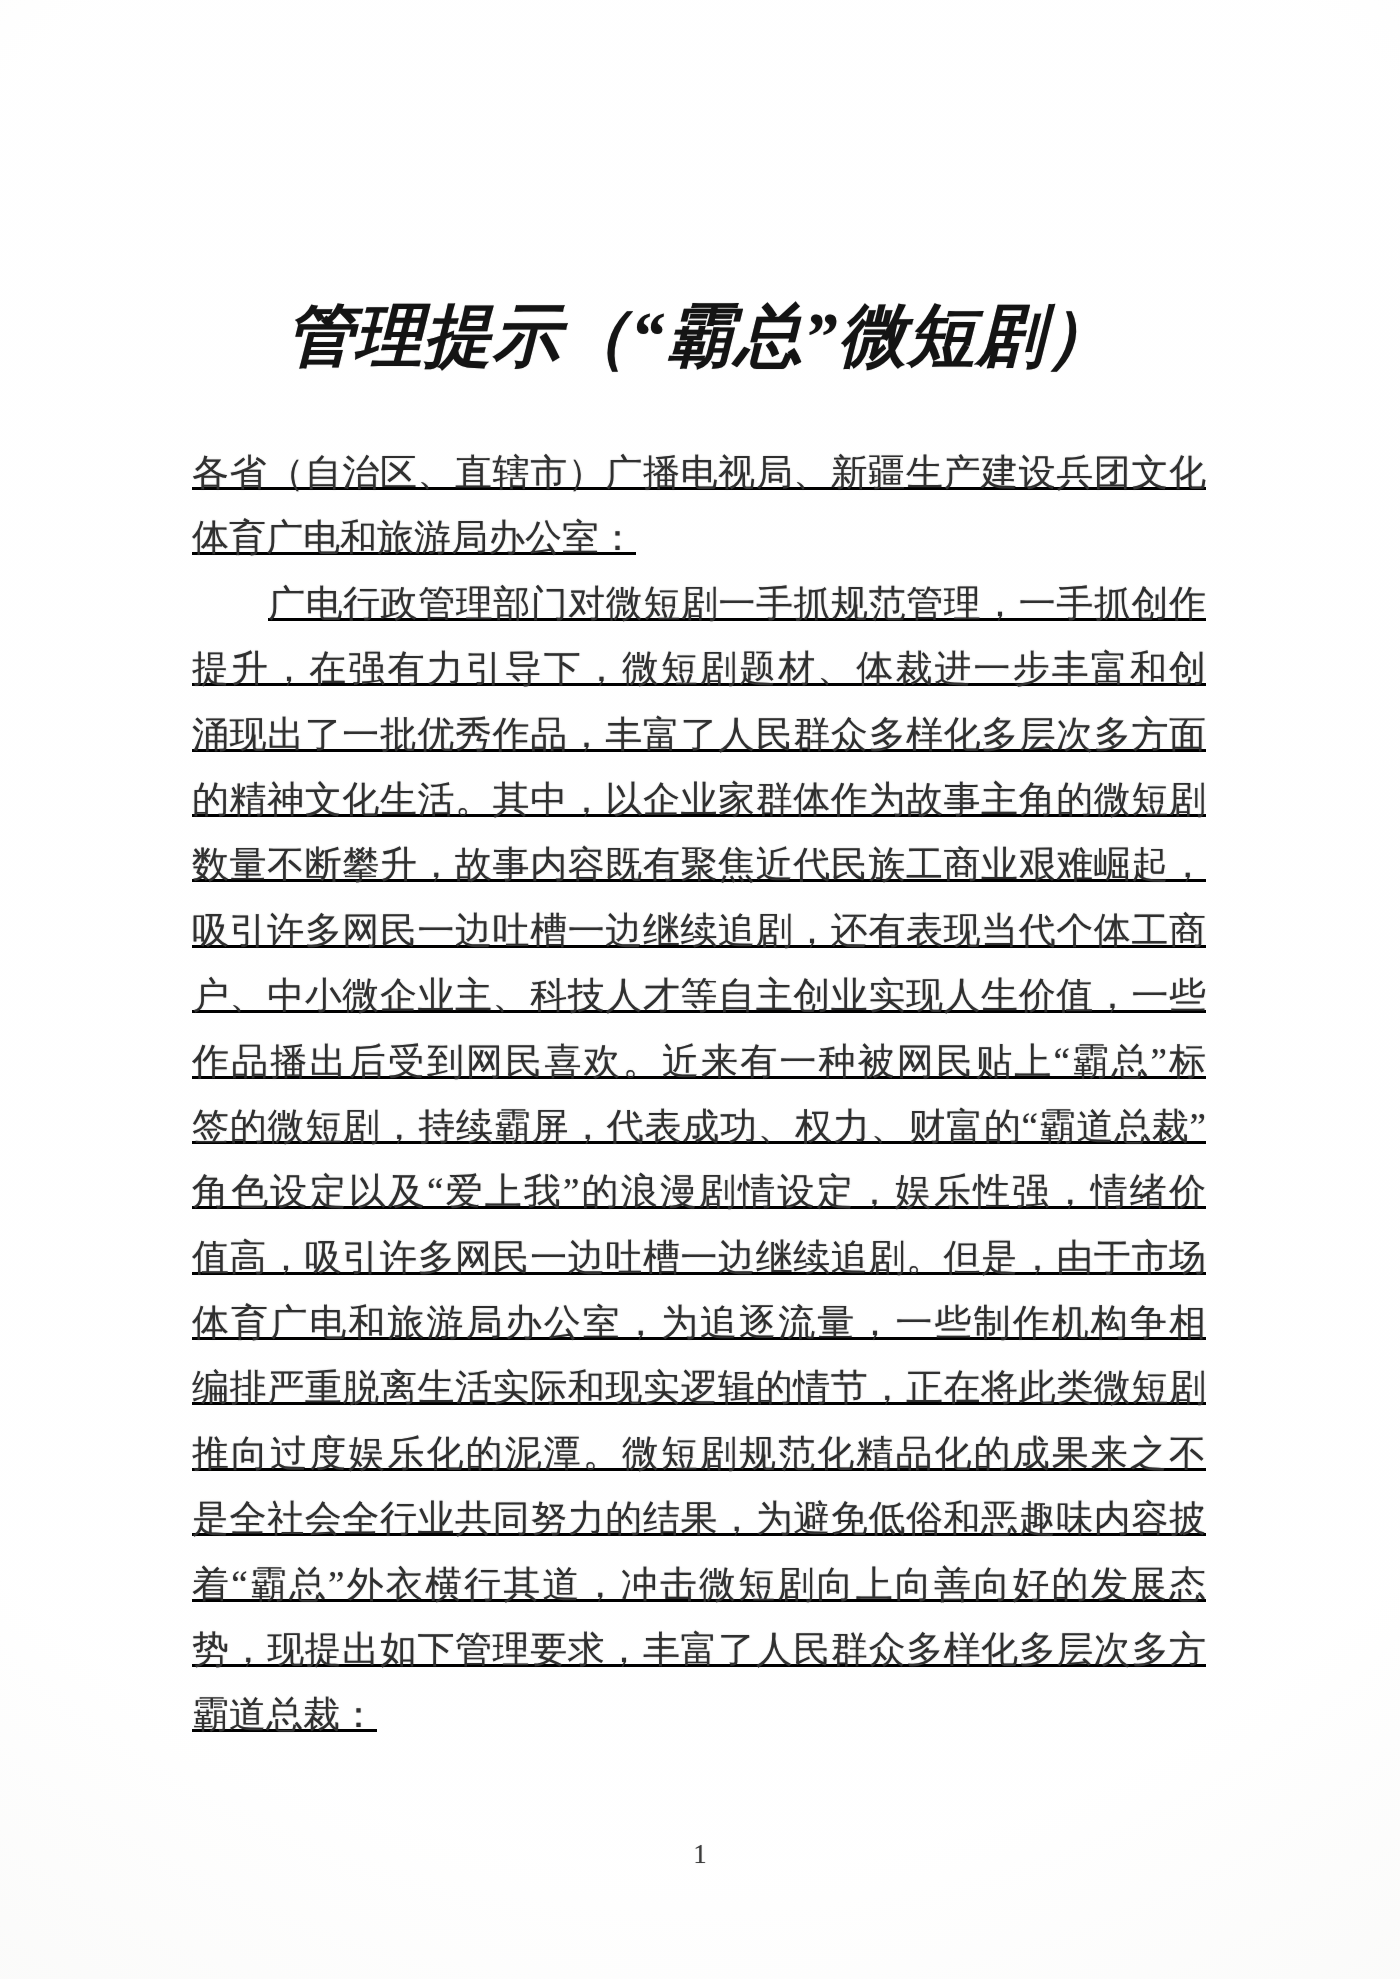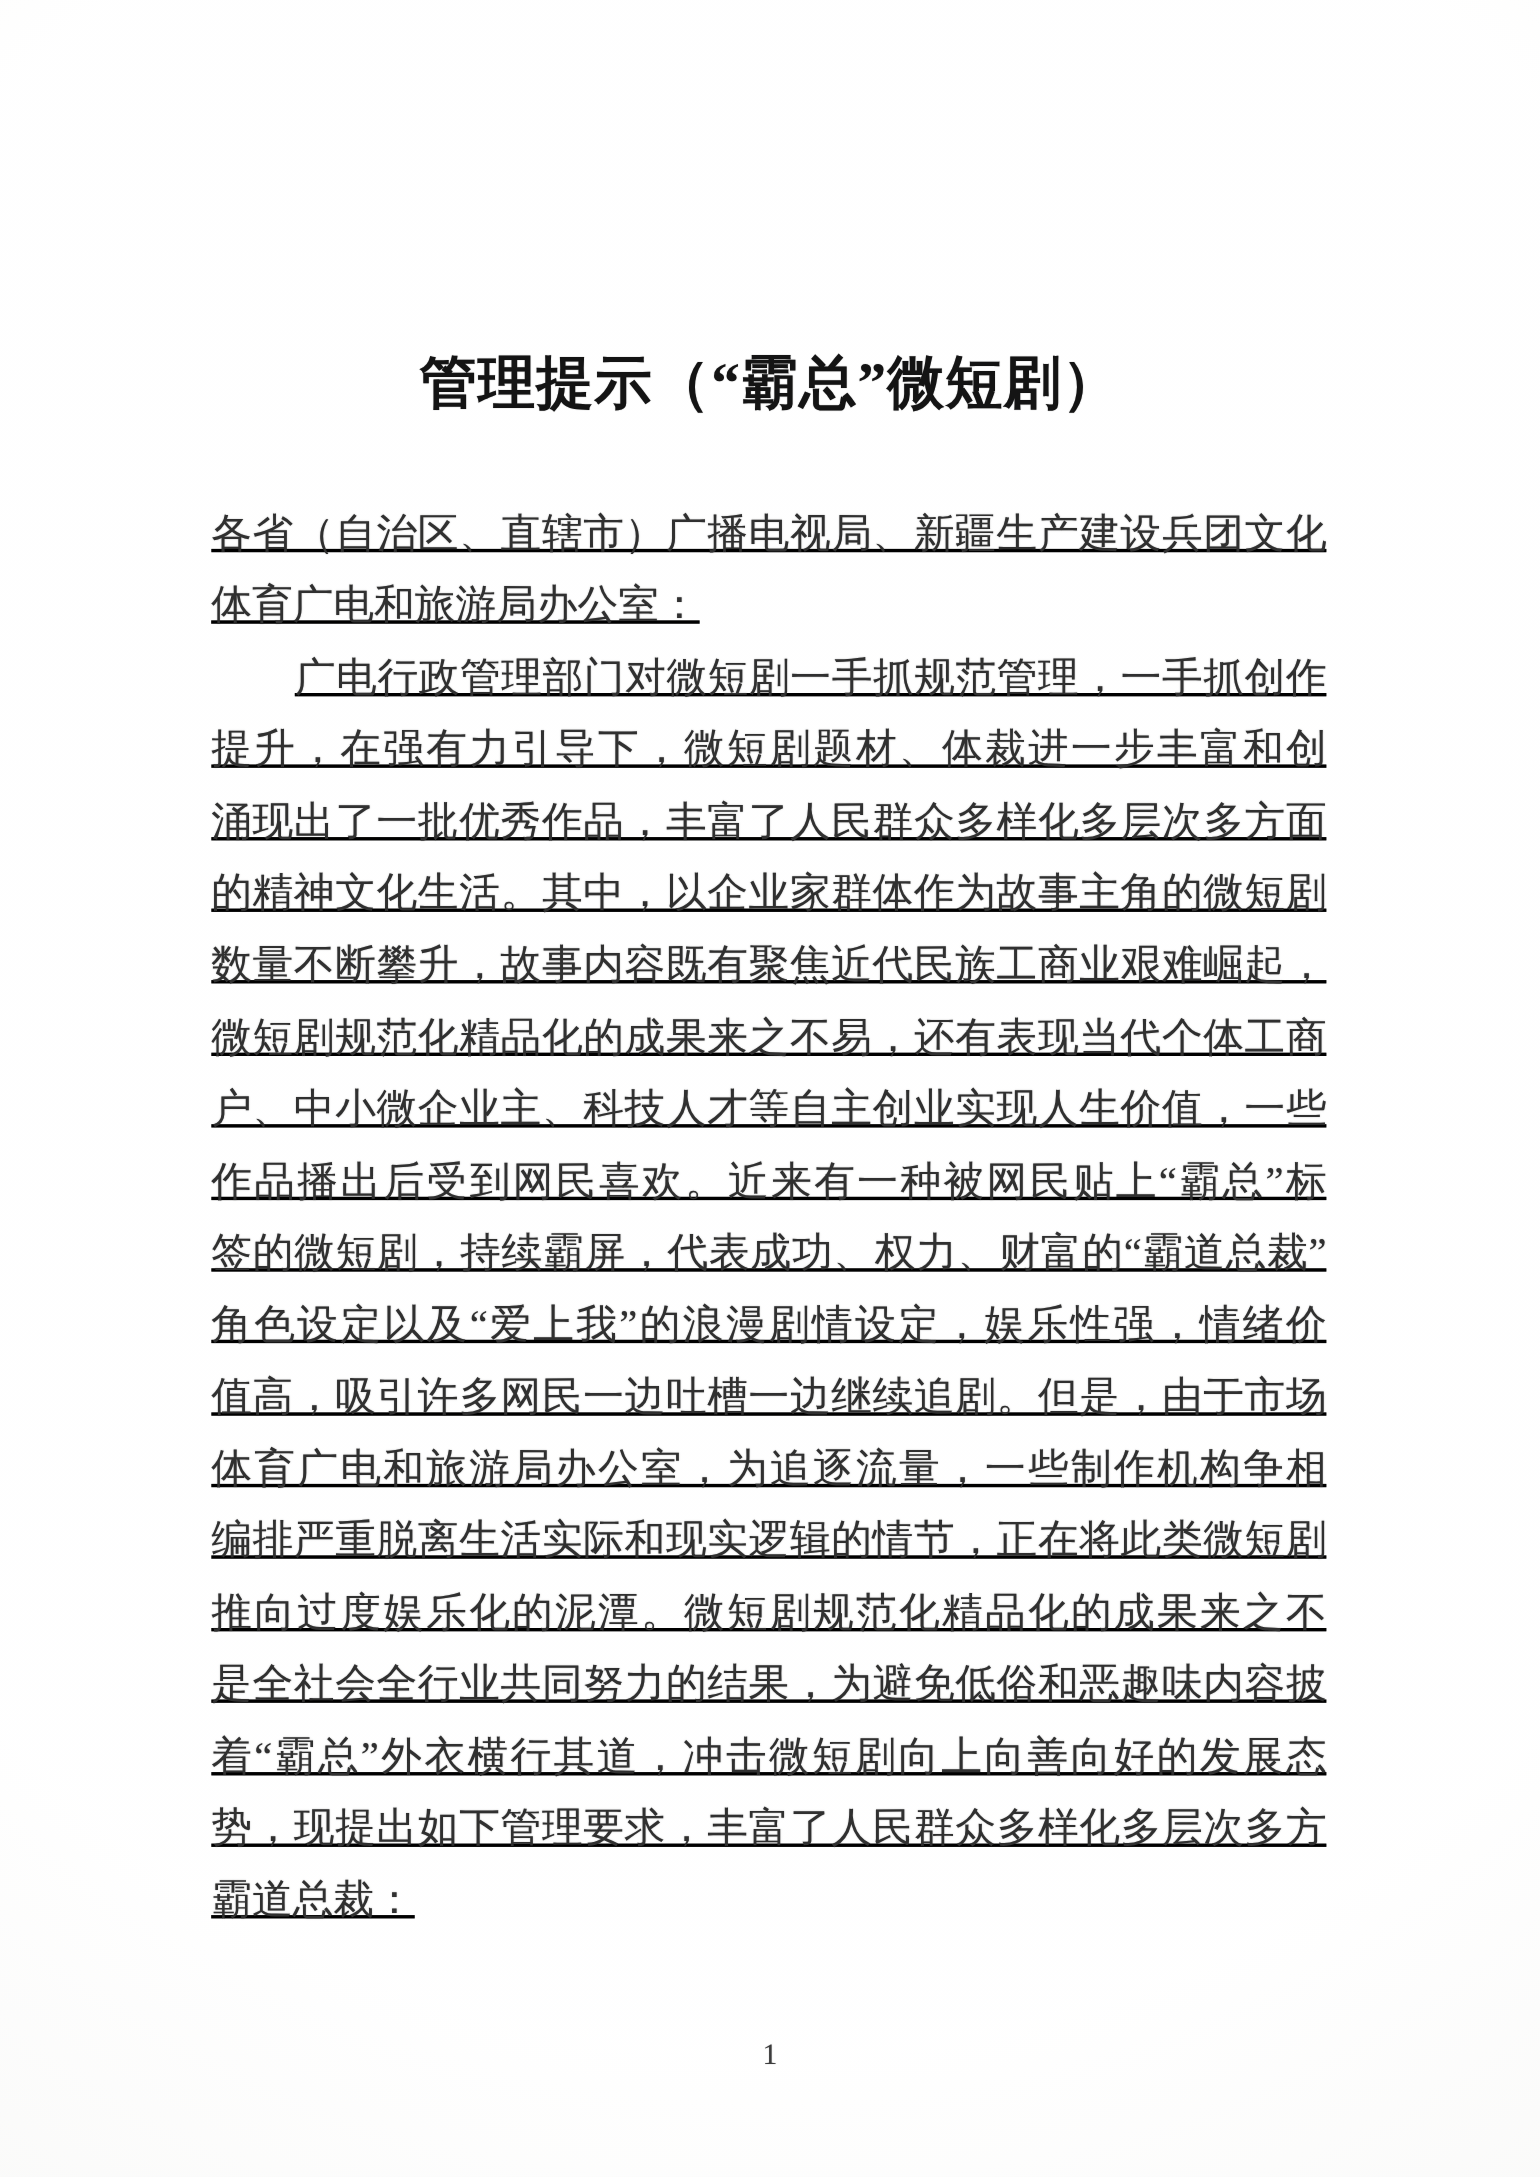--- a/index.html
+++ b/index.html
@@ -14,30 +14,31 @@
       radial-gradient(130% 95% at 50% 42%, rgba(255,255,255,0.95) 55%, rgba(243,243,241,0.9) 100%),
       #f7f7f6;
     font-family: "Liberation Serif", "DejaVu Serif", serif;
   }
   .page {
     position: relative;
     width: 1400px;
     height: 1979px;
   }
   .title {
-    margin: 16px;
+    margin: 3px;
     padding-top: 298px;
     height: 70px;
     line-height: 70px;
     text-align: center;
-    font-size: 52px;
+    font-size: 68px;
     font-weight: 700;
     letter-spacing: 1px;
     color: var(--title-color, #141414);
     text-shadow: 0 0 1px rgba(0,0,0,0.45);
+    font-style: italic;
   }
   .body-lines {
     margin-top: 69px;
     margin-left: 192px;
     width: 1014px;
     text-decoration: underline;
   }
   .line {
     height: 65.4px;
     line-height: 65.4px;
@@ -73,21 +74,21 @@
   <h1 class="title">管理提示（“霸总”微短剧）</h1>
 
   <div class="body-lines" id="body-lines">
       <div class="line fill">各省（自治区、直辖市）广播电视局、新疆生产建设兵团文化</div>
       <div class="line">体育广电和旅游局办公室：</div>
       <div class="line fill indent">广电行政管理部门对微短剧一手抓规范管理，一手抓创作</div>
       <div class="line fill">提升，在强有力引导下，微短剧题材、体裁进一步丰富和创新，</div>
       <div class="line fill">涌现出了一批优秀作品，丰富了人民群众多样化多层次多方面</div>
       <div class="line fill">的精神文化生活。其中，以企业家群体作为故事主角的微短剧</div>
       <div class="line fill">数量不断攀升，故事内容既有聚焦近代民族工商业艰难崛起，</div>
-      <div class="line fill">微短剧规范化精品化的成果来之不易，还有表现当代个体工商</div>
+      <div class="line fill">吸引许多网民一边吐槽一边继续追剧，还有表现当代个体工商</div>
       <div class="line fill">户、中小微企业主、科技人才等自主创业实现人生价值，一些</div>
       <div class="line fill">作品播出后受到网民喜欢。近来有一种被网民贴上“霸总”标</div>
       <div class="line fill">签的微短剧，持续霸屏，代表成功、权力、财富的“霸道总裁”</div>
       <div class="line fill">角色设定以及“爱上我”的浪漫剧情设定，娱乐性强，情绪价</div>
       <div class="line fill">值高，吸引许多网民一边吐槽一边继续追剧。但是，由于市场</div>
       <div class="line fill">体育广电和旅游局办公室，为追逐流量，一些制作机构争相</div>
       <div class="line fill">编排严重脱离生活实际和现实逻辑的情节，正在将此类微短剧</div>
       <div class="line fill">推向过度娱乐化的泥潭。微短剧规范化精品化的成果来之不易，</div>
       <div class="line fill">是全社会全行业共同努力的结果，为避免低俗和恶趣味内容披</div>
       <div class="line fill">着“霸总”外衣横行其道，冲击微短剧向上向善向好的发展态</div>

